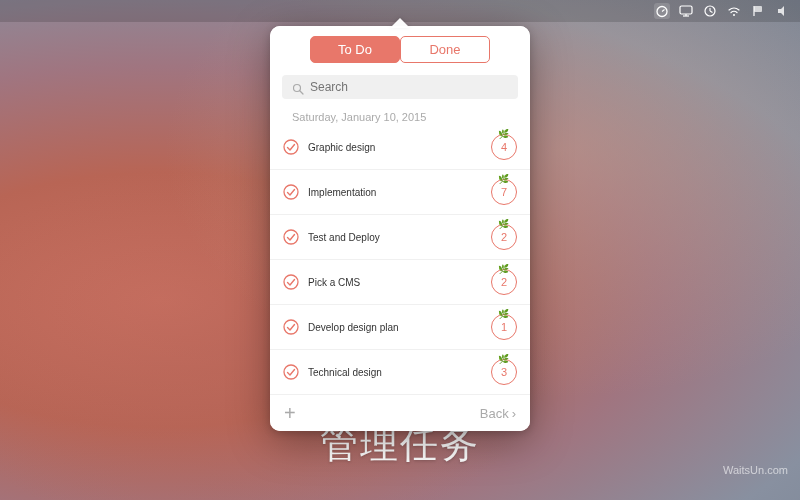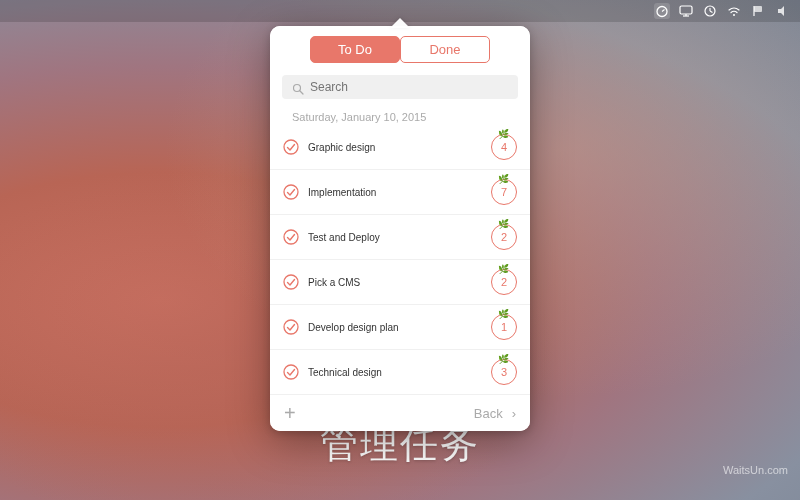--- a/index.html
+++ b/index.html
@@ -241,21 +241,21 @@
     .footer-add {
       font-size: 20px;
       color: #aaa;
       cursor: pointer;
       line-height: 1;
     }
 
     .footer-back {
       display: flex;
       align-items: center;
-      gap: 9px;
+      gap: 3px;
       font-size: 13px;
       color: #aaa;
       cursor: pointer;
     }
 
     .footer-back-chevron {
       font-size: 13px;
       color: #aaa;
     }
 

